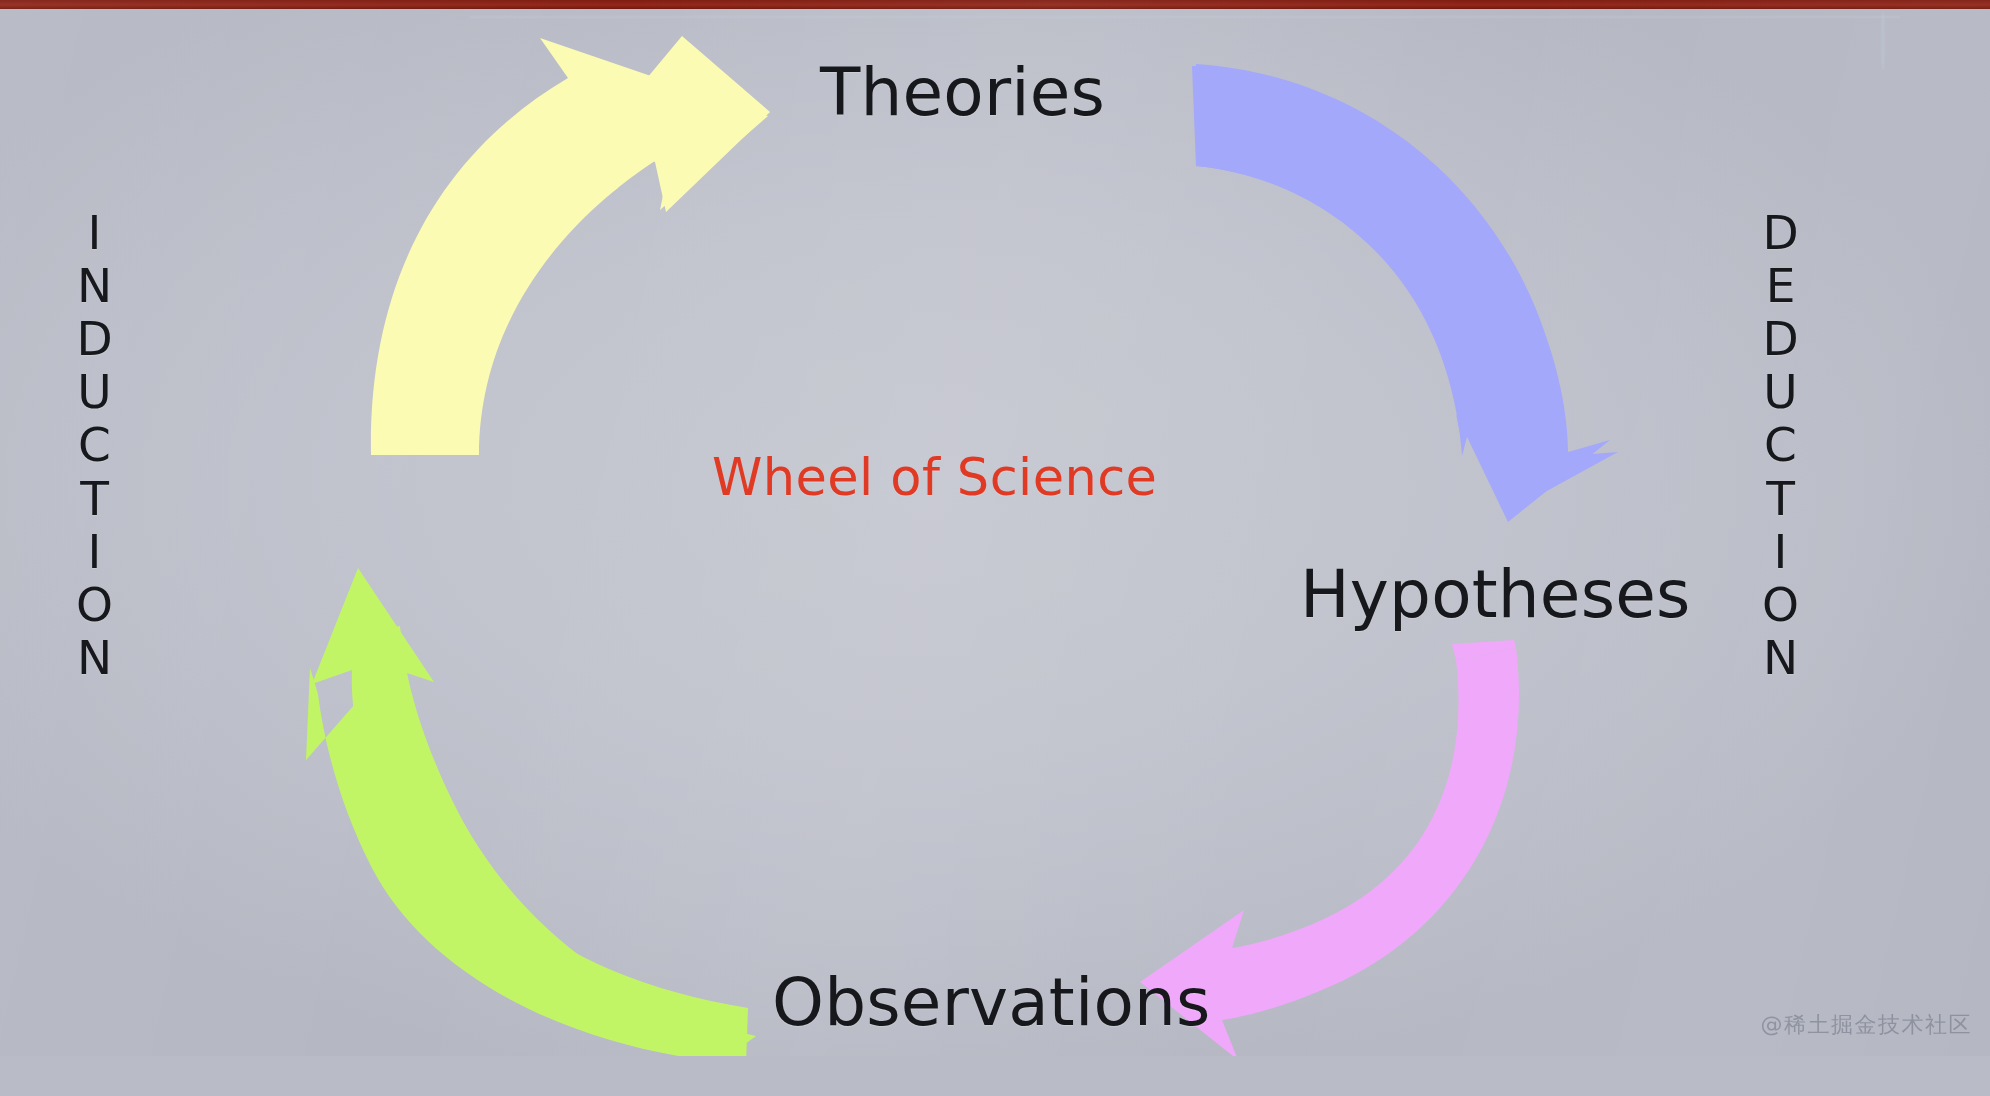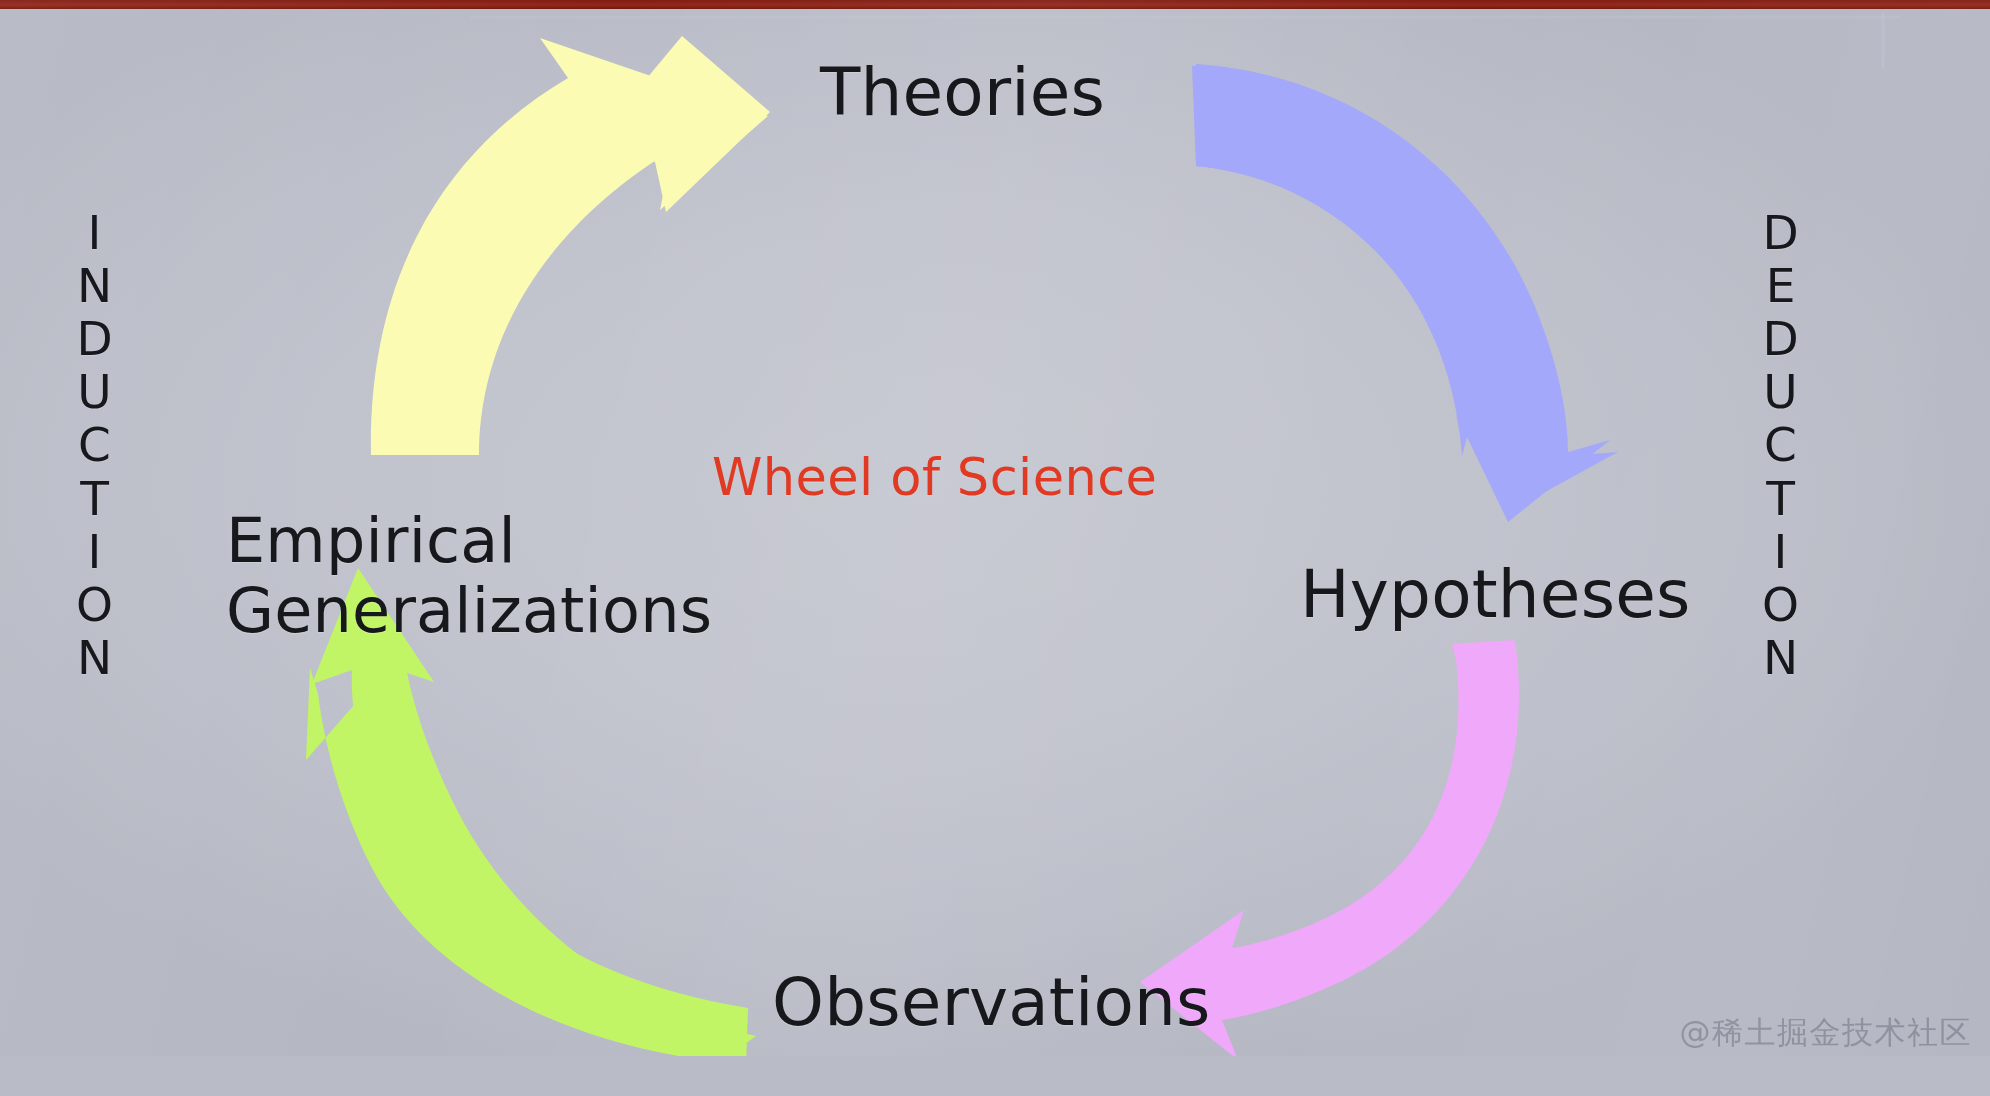--- a/index.html
+++ b/index.html
@@ -86,22 +86,22 @@
     letter-spacing: 0px;
     text-shadow: 0 1px 1px rgba(255,255,255,0.2);
   }
   #word-induction { left: 76px;  top: 206px; }
   #word-deduction { left: 1762px; top: 206px; }
   .vertical-word span { display: block; }
 
   #watermark {
     position: absolute;
     right: 18px;
-    bottom: 2px;
-    font-size: 31px;
+    bottom: 16px;
+    font-size: 22px;
     color: rgba(88,94,110,0.42);
     letter-spacing: 1.5px;
     white-space: nowrap;
   }
   
   #bottom-cropline {
     position: absolute;
     left: 60px;
     bottom: -46px;
     width: 1480px;
@@ -204,24 +204,20 @@
                C 486 918, 600 984, 748 1008 Z" fill="#c2f566"></path>
     </g>
   </svg>
 
   <div class="label" id="label-theories">Theories</div>
 
   <div class="label" id="label-hypotheses">Hypotheses</div>
 
   <div class="label" id="label-observations">Observations</div>
 
-  <div class="label" id="label-empirical">
-    <span class="l1">Empirical</span>
-    <span class="l2">Generalizations</span>
-  </div>
 
   <div id="title-wheel">Wheel of Science</div>
 
   <div class="vertical-word" id="word-induction">
     <span>I</span>
     <span>N</span>
     <span>D</span>
     <span>U</span>
     <span>C</span>
     <span>T</span>

